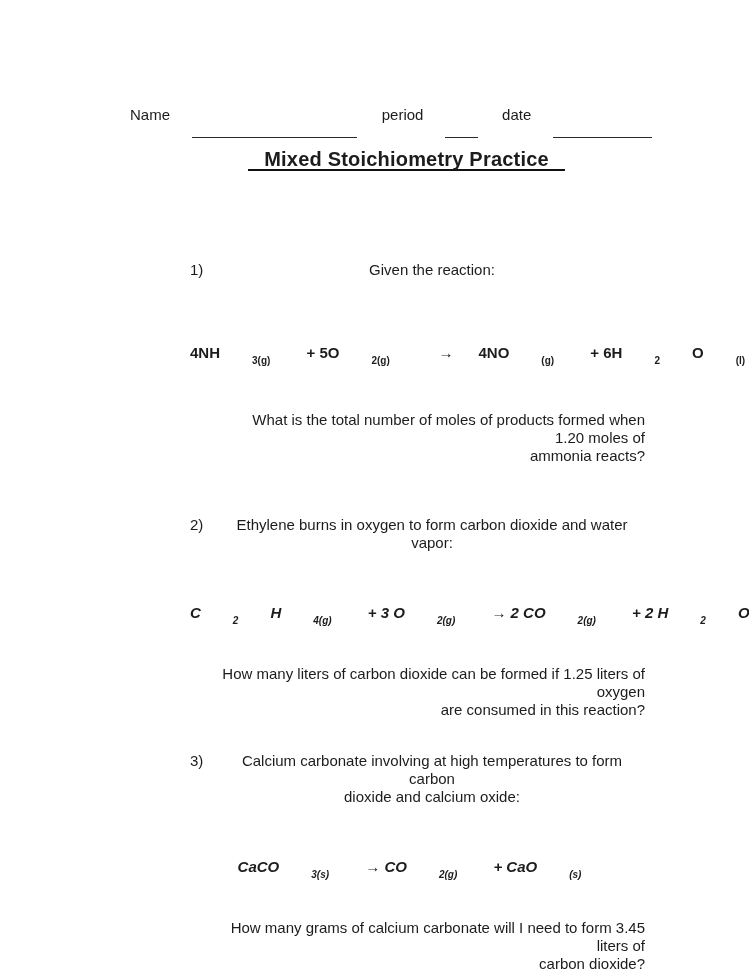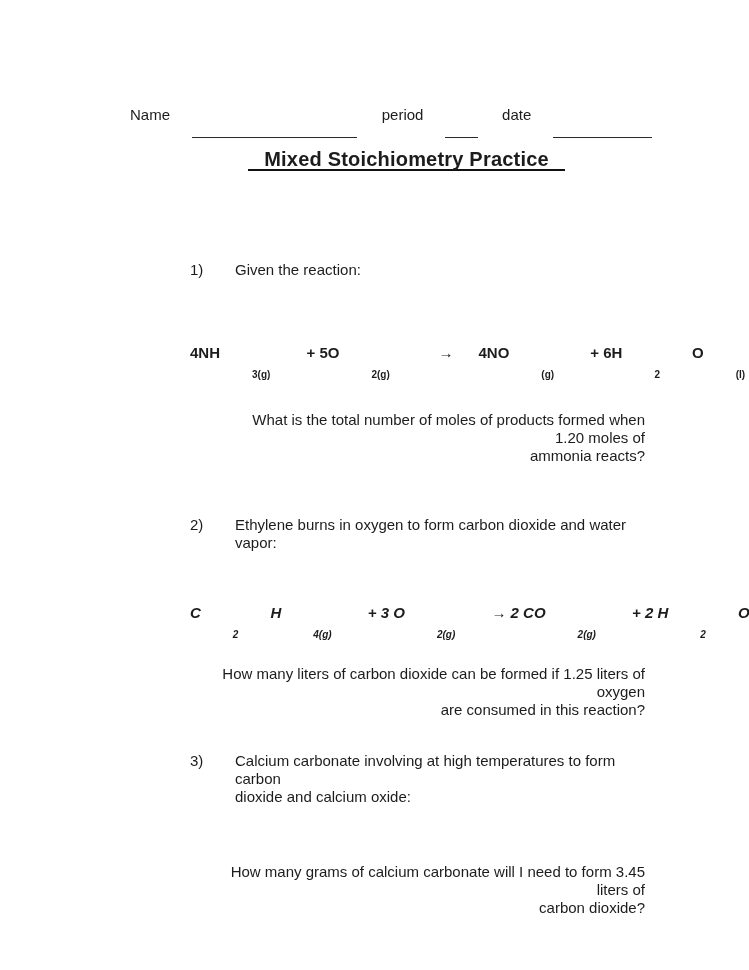--- a/index.html
+++ b/index.html
@@ -44,33 +44,33 @@
   }
 
   
   .problem { position:absolute; left:110px; width:535px; }
   .problem-1 { top:181px; }
   .problem-2 { top:436px; }
   .problem-3 { top:672px; }
 
   .prow { display:flex; }
   .pnum { width:45px; flex:0 0 45px; }
-  .intro { flex:1; white-space:pre-line; }
+  .intro { flex:1; white-space:pre-line;text-align:center; }
 
   .equation {
     font-weight:bold;
     text-align:center;
     white-space:pre;
     margin-top:17px;
   }
   .problem-2 .equation, .problem-3 .equation { margin-top:4px;font-style:italic; }
   .equation sub {
     font-size:10px;
     vertical-align:baseline;
-    position:relative; top:20px;
+    position:relative; top:6px;
     font-weight:bold;
   }
   .question {
     margin-left:45px; margin-top:15px;
     white-space:pre-line;
     text-align:right;
   }
   .problem-2 .question, .problem-3 .question { margin-top:9px; }
 </style>
 </head>
@@ -111,17 +111,18 @@
     <div class="question">How many liters of carbon dioxide can be formed if 1.25 liters of oxygen
 are consumed in this reaction?</div>
   </div>
 
   <div class="problem problem-3">
     <div class="prow">
       <span class="pnum">3)</span>
       <span class="intro">Calcium carbonate involving at high temperatures to form carbon
 dioxide and calcium oxide:</span>
     </div>
+    <div class="equation"><span>CaCO</span><sub>3(s)</sub><span> → CO</span><sub>2(g)</sub><span> + CaO</span><sub>(s)</sub></div>
     <div class="question">How many grams of calcium carbonate will I need to form 3.45 liters of
 carbon dioxide?</div>
   </div>
 
 </div>
 
 </body></html>

